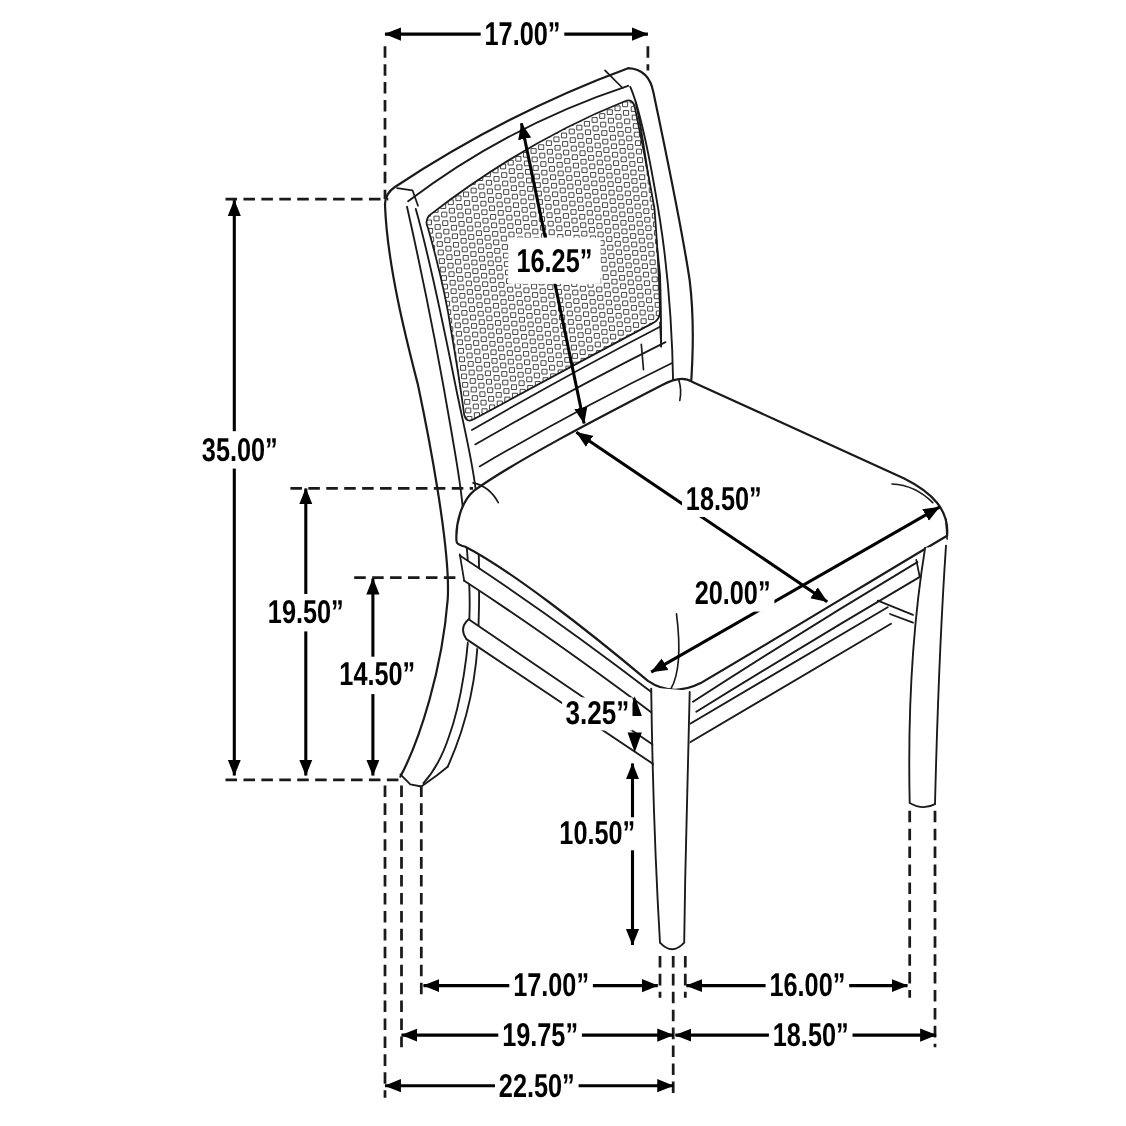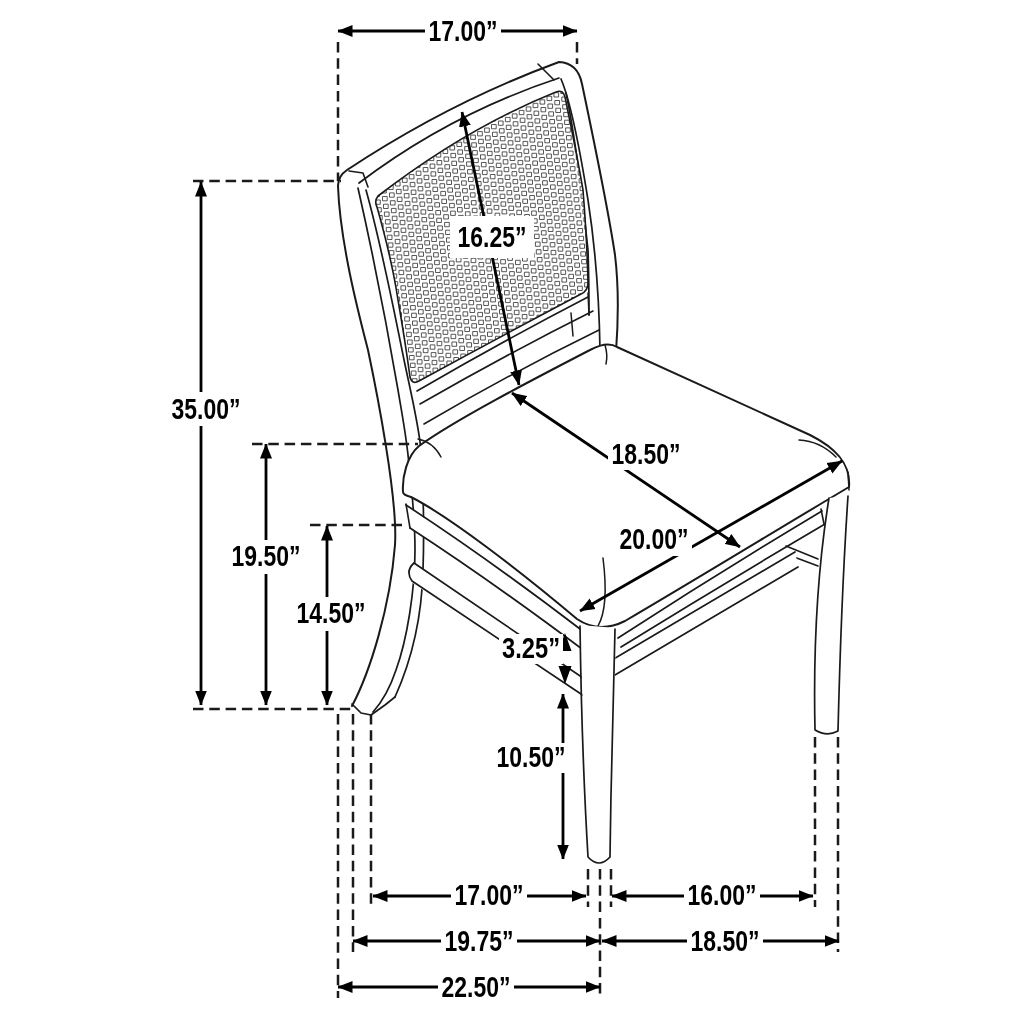--- a/index.html
+++ b/index.html
@@ -1,16 +1,16 @@
 <!DOCTYPE html>
 <html><head>
 <meta charset="utf-8">
 <style>
   html,body{margin:0;padding:0;background:#fff;}
-  .wrap{width:940px;height:1024px;position:relative;font-family:"Liberation Sans",sans-serif;}
+  .wrap{width:940px;height:1024px;position:relative;font-family:"Liberation Sans",sans-serif;margin-left:12px;}
   text{font-family:"Liberation Sans",sans-serif;font-weight:bold;font-size:30px;fill:#000;}
 </style>
 </head>
 <body>
 <div class="wrap">
 <svg width="1024" height="1024" viewBox="0 0 1024 1024">
 <defs>
   <marker id="ar" viewBox="0 0 15 13" refX="14.5" refY="6.5" markerWidth="15" markerHeight="13" markerUnits="userSpaceOnUse" orient="auto-start-reverse">
     <path d="M15,6.5 L0,0.5 L0,12.5 z" fill="#000"></path>
   </marker>

